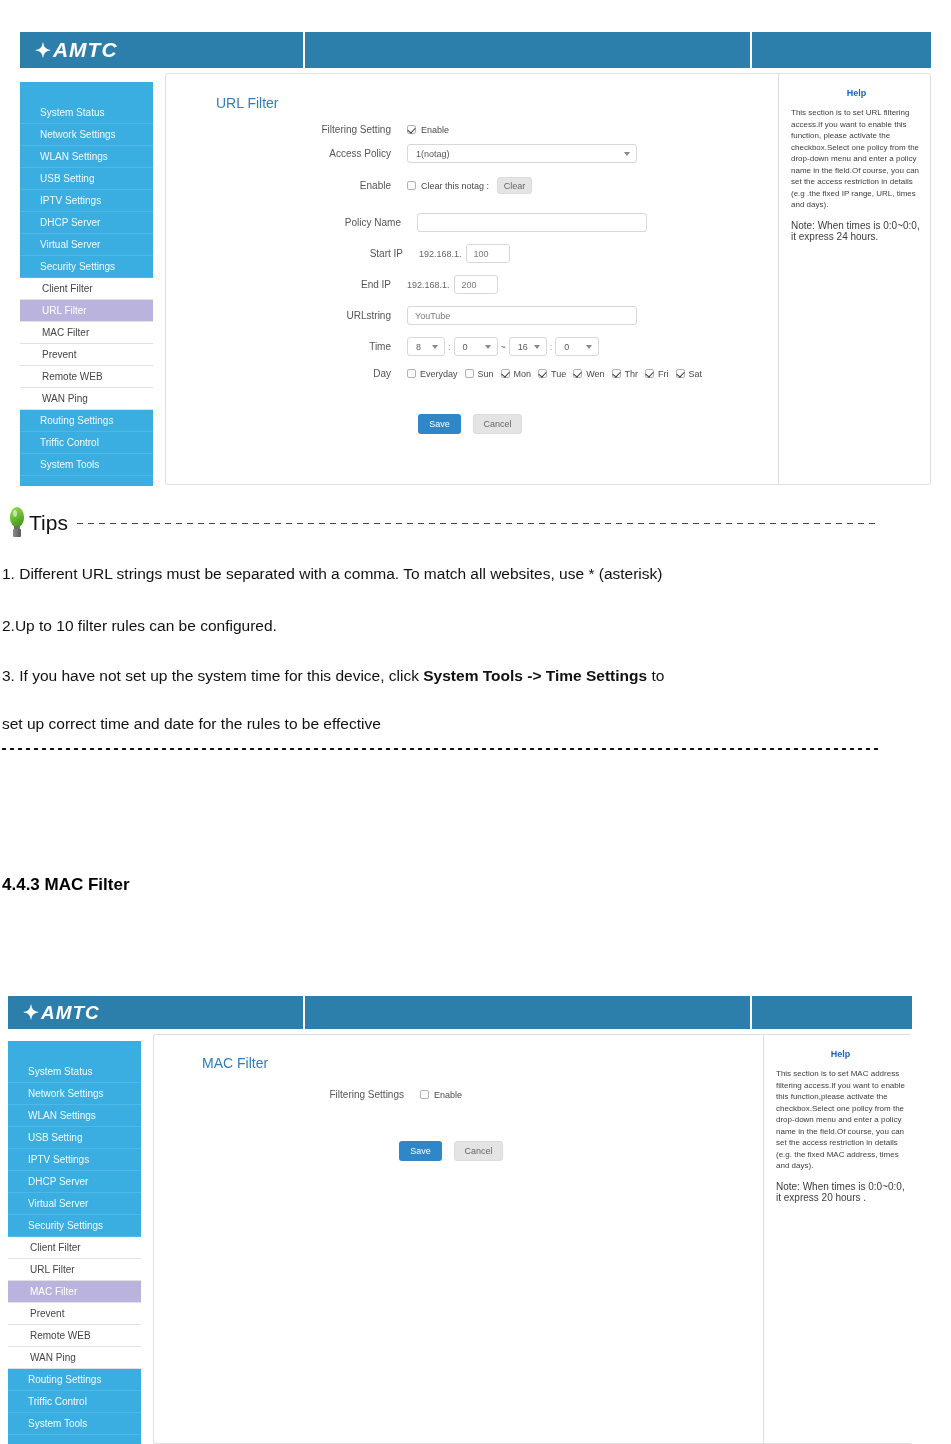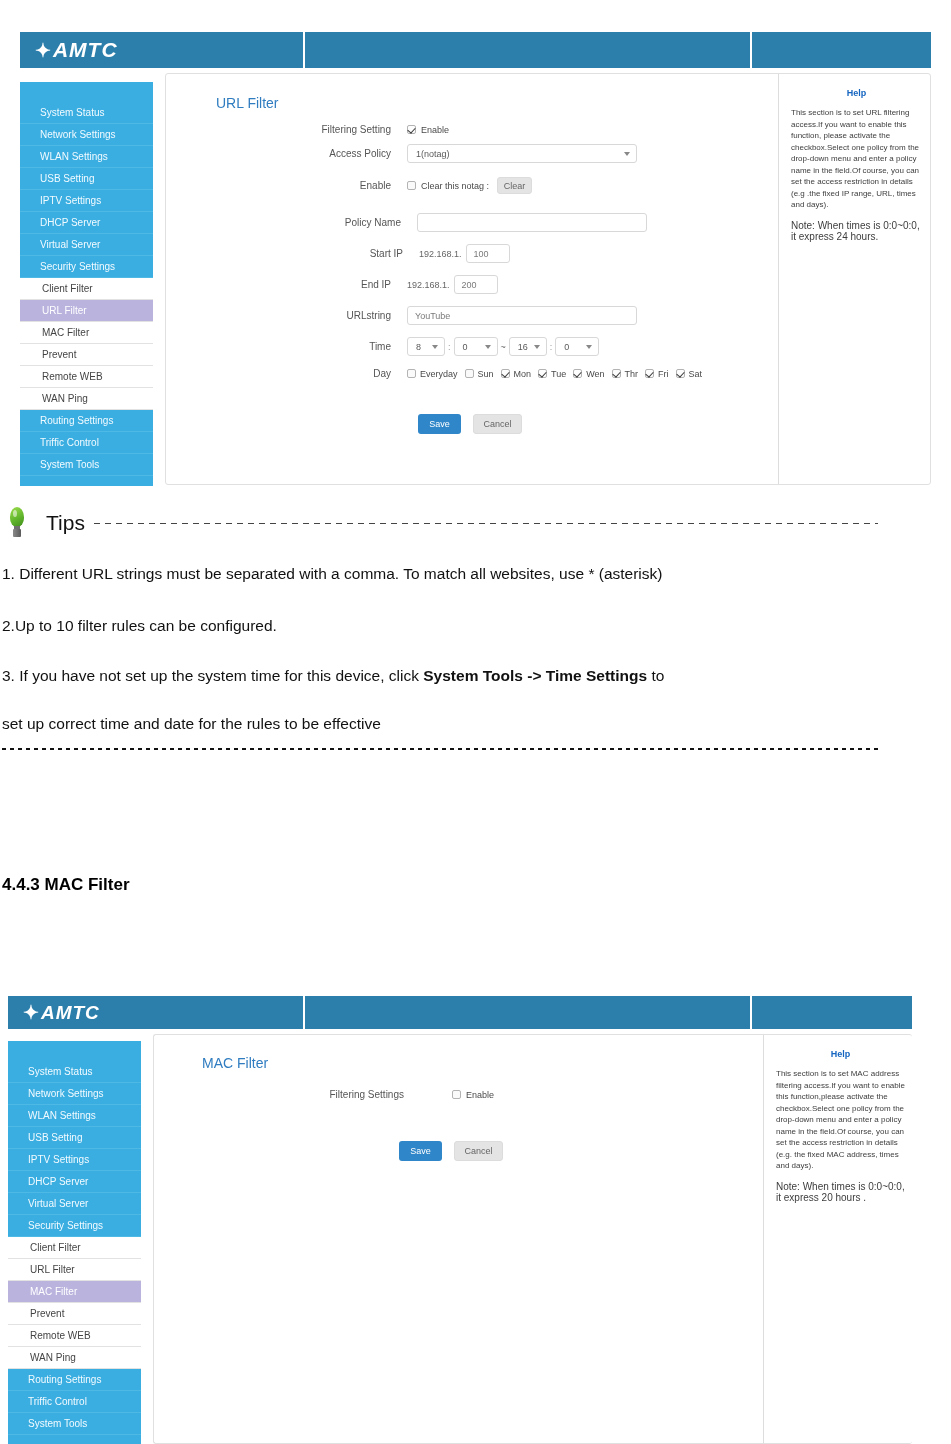--- a/index.html
+++ b/index.html
@@ -75,21 +75,21 @@
   .tips-head{position:absolute;display:flex;align-items:center;}
   .bulb{width:18px;height:32px;position:relative;}
   .bulb .glass{position:absolute;left:2px;top:0;width:14px;height:20px;
     border-radius:50% 50% 45% 45%;
     background:linear-gradient(150deg,#9ede4e 0%,#62b62c 55%,#3e8b1b 100%);}
   .bulb .glass:after{content:"";position:absolute;left:3px;top:3px;width:4px;height:7px;
     border-radius:50%;background:rgba(255,255,255,.55);}
   .bulb .neck{position:absolute;left:6px;top:19px;width:6px;height:4px;background:#6f6f6f;}
   .bulb .base{position:absolute;left:5px;top:22px;width:8px;height:8px;
     background:linear-gradient(90deg,#8a8a8a,#5a5a5a);border-radius:1px;}
-  .tips-word{font-size:21px;color:#111;margin-left:20px;}
+  .tips-word{font-size:21px;color:#111;margin-left:3px;}
   .dashline{flex:1;height:1px;margin-left:9px;
     background-image:linear-gradient(to right,#444 0 6px,transparent 6px 11px);
     background-size:11px 1px;background-repeat:repeat-x;}
   .dotline{position:absolute;height:2px;
     background-image:linear-gradient(to right,#111 0 4px,transparent 4px 8px);
     background-size:8px 2px;background-repeat:repeat-x;}
   .tipline{position:absolute;font-size:15.5px;color:#111;white-space:nowrap;}
   .tipline b{font-weight:bold;}
   .heading{position:absolute;font-size:17px;font-weight:bold;color:#000;}
 </style>
@@ -320,21 +320,21 @@
       <div class="side-item main"><span>Routing Settings</span></div>
       <div class="side-item main"><span>Triffic Control</span></div>
       <div class="side-item main"><span>System Tools</span></div>
       <div class="side-foot" style="height:34px;"></div>
     </div>
 
     <div class="content" style="left:145px;top:5px;width:759px;height:410px;border-right:none;">
 
       <div class="panel-title" style="position:absolute;left:48px;top:20px;">MAC Filter</div>
 
-      <div class="frow" style="left:0;top:54px;width:620px;gap:32px;">
+      <div class="frow" style="left:0;top:54px;width:620px;">
         <div class="flabel" style="width:250px;">Filtering Settings</div>
         <div class="fctl" style="margin-left:16px;">
           <span class="cb"></span>
           <span class="cbtxt">Enable</span>
         </div>
       </div>
 
       <div class="btn btn-primary" style="position:absolute;left:245px;top:106px;width:43px;height:20px;">Save</div>
       <div class="btn btn-grey" style="position:absolute;left:300px;top:106px;width:49px;height:20px;">Cancel</div>
 

